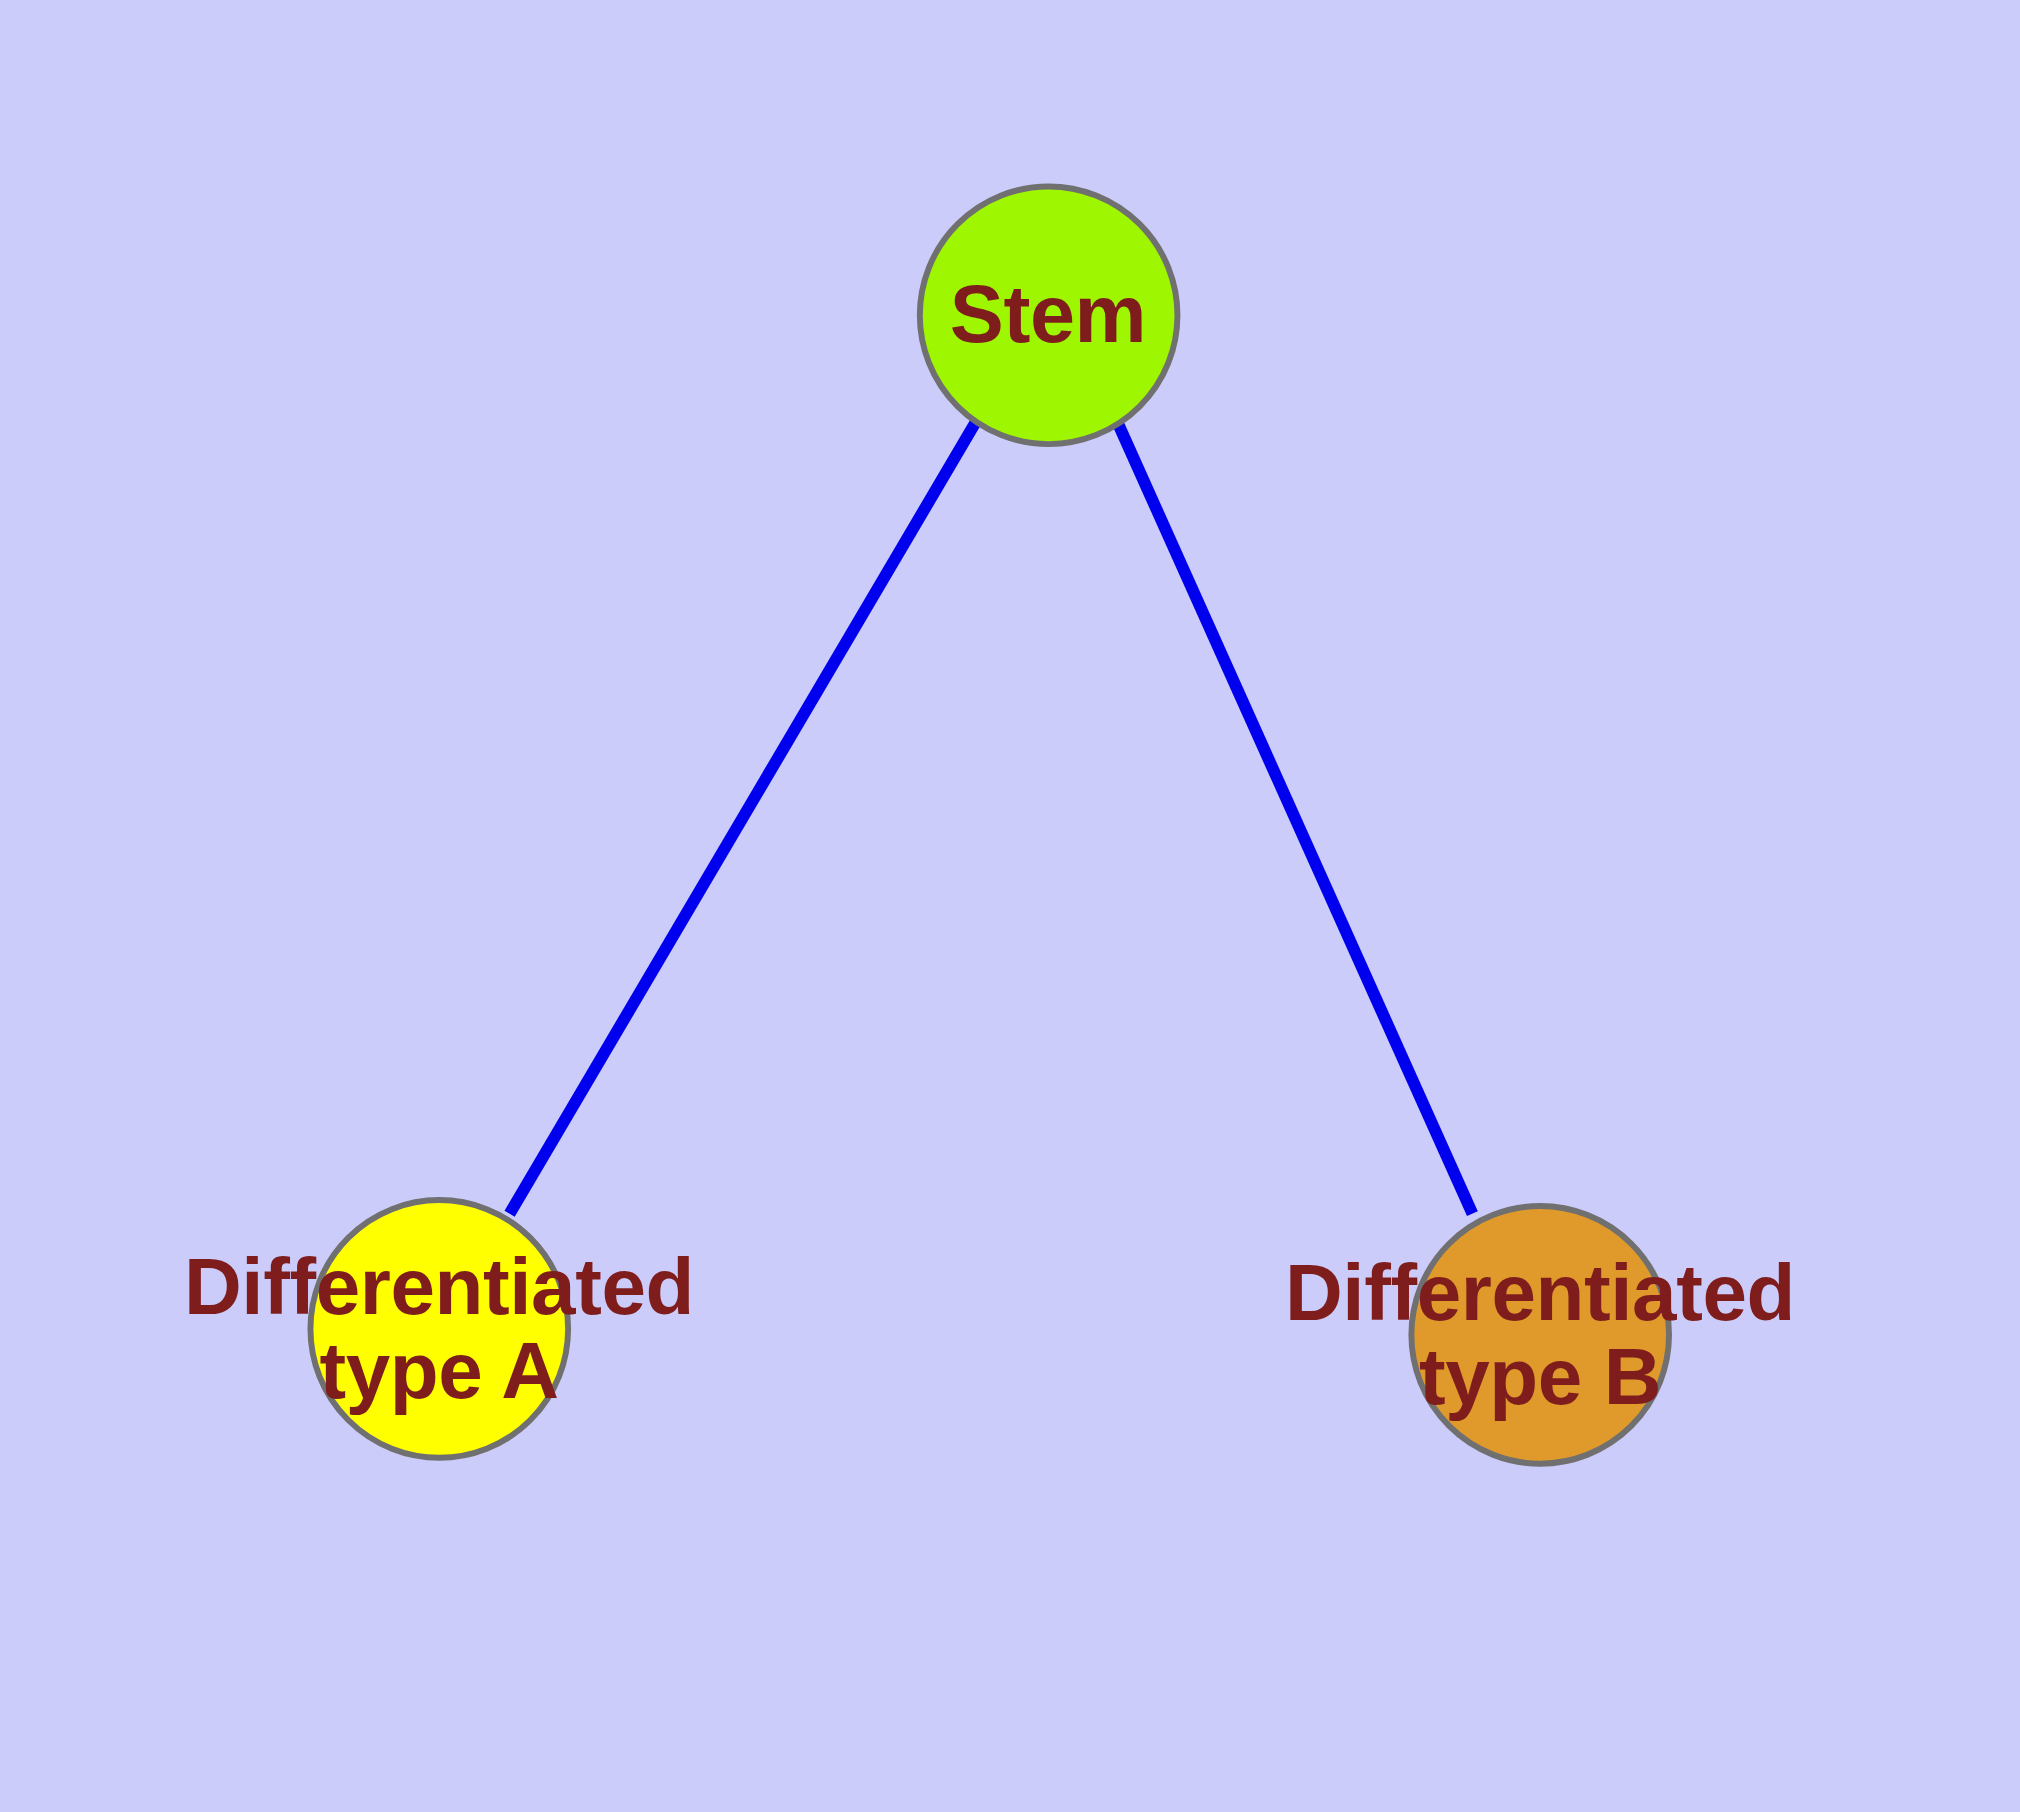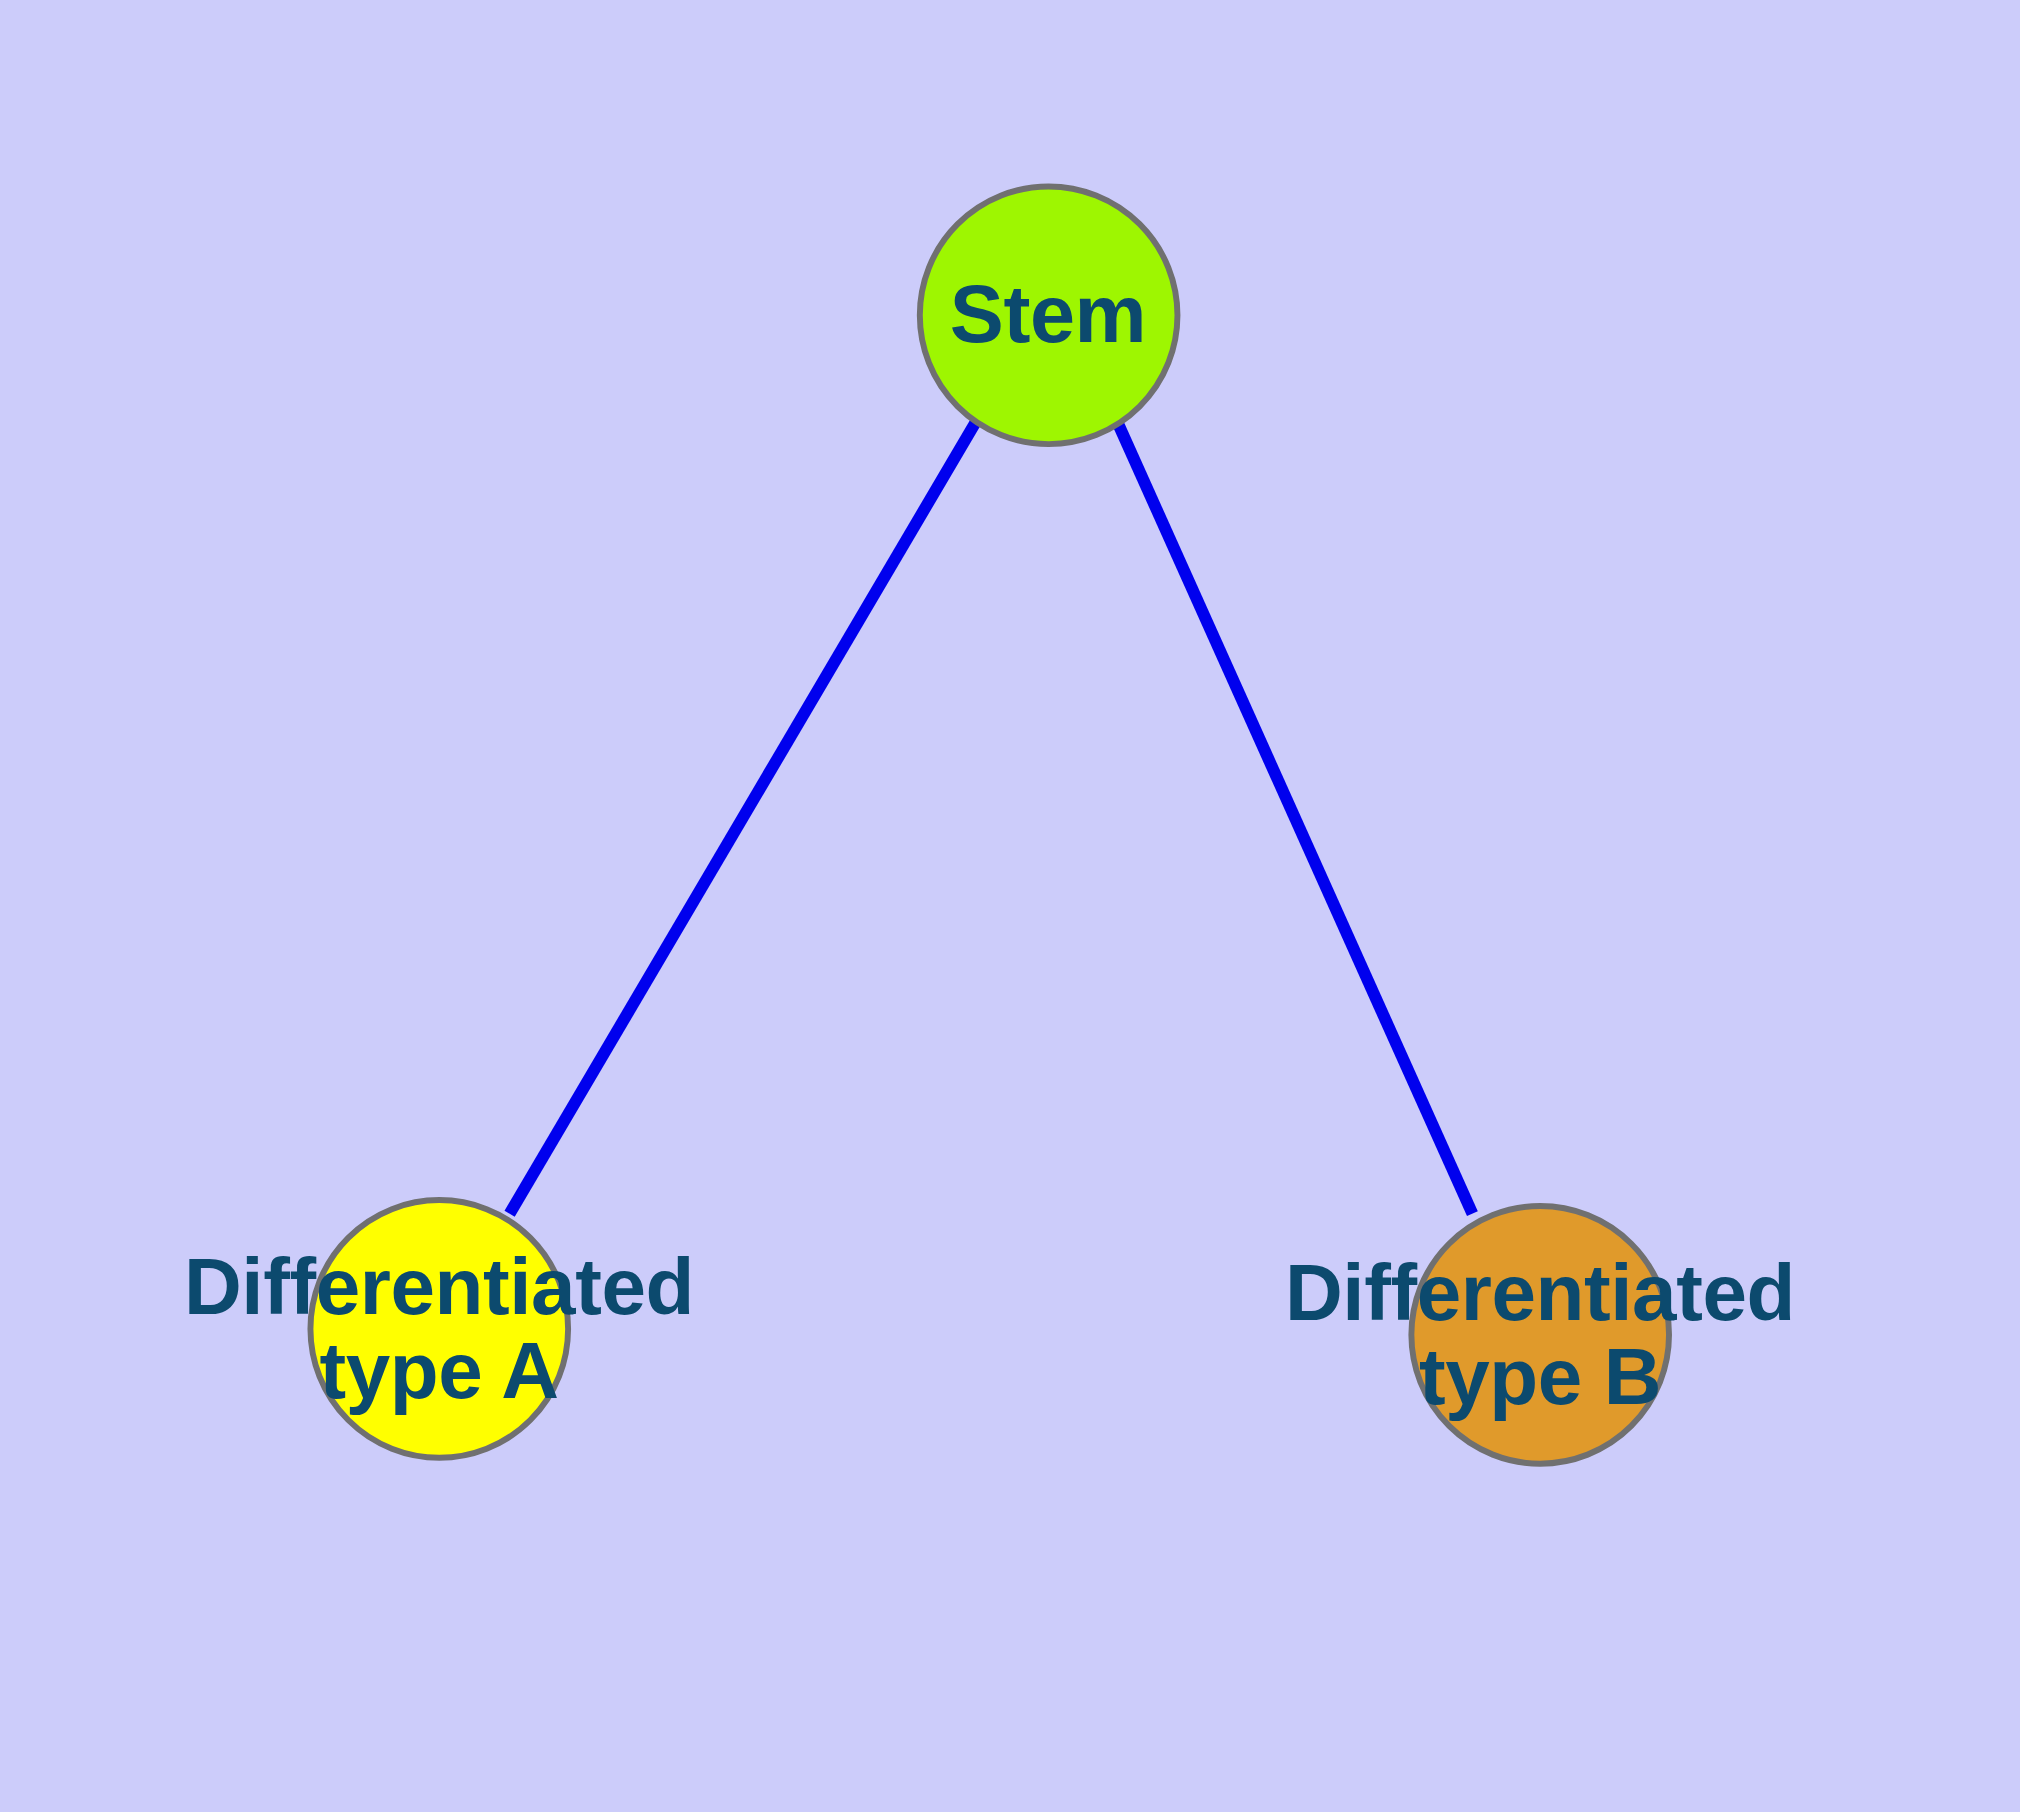--- a/index.html
+++ b/index.html
@@ -26,21 +26,21 @@
     stroke: #707070;
     stroke-width: 7;
   }
   .edge-line {
     stroke: #0000ee;
     stroke-width: 14;
     stroke-linecap: butt;
   }
   .node-label {
     position: absolute;
-    color: #0c4a6e;
+    color: #7f1d1d;
     font-weight: bold;
     font-size: 80px;
     line-height: 1.05;
     text-align: center;
     white-space: pre;
     letter-spacing: -0.4px;
     pointer-events: none;
     transform: translate(-50%, -50%);
   }
   .node-label.single {

